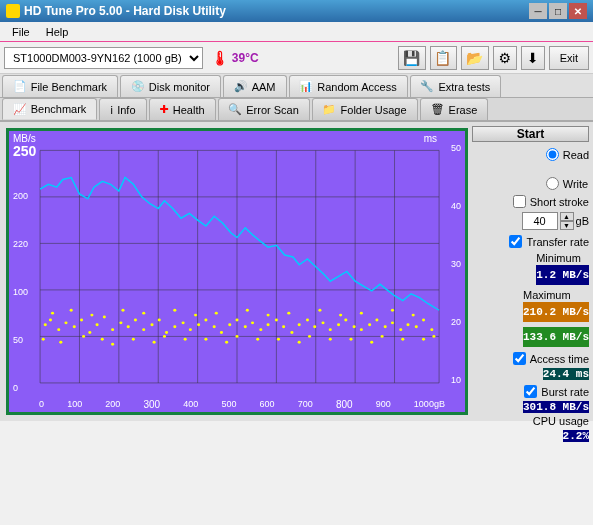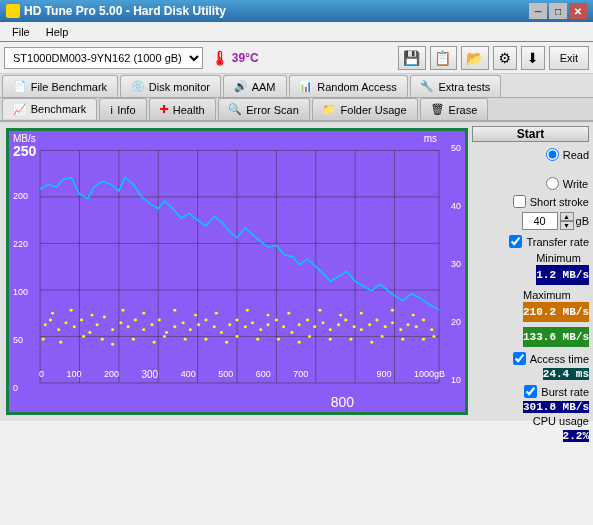--- a/index.html
+++ b/index.html
@@ -285,21 +285,21 @@
 
       <div style="position:absolute;bottom:2px;left:30px;right:20px;display:flex;justify-content:space-between;">
         <span style="color:white;font-size:9px;">0</span>
         <span style="color:white;font-size:9px;">100</span>
         <span style="color:white;font-size:9px;">200</span>
         <span style="color:white;font-size:10px;">300</span>
         <span style="color:white;font-size:9px;">400</span>
         <span style="color:white;font-size:9px;">500</span>
         <span style="color:white;font-size:9px;">600</span>
         <span style="color:white;font-size:9px;">700</span>
-        <span style="color:white;font-size:14px;margin-top:25px;">800</span>
+        <span style="color:white;font-size:10px;">800</span>
         <span style="color:white;font-size:9px;">900</span>
         <span style="color:white;font-size:9px;">1000gB</span>
       </div>
     </div>
   </div>
 
   <div class="right-panel" style="width:125px;padding:4px;background:#e0e0e0;display:flex;flex-direction:column;gap:2px;">
     <button class="start-btn">Start</button>
 
     <div class="radio-group">

